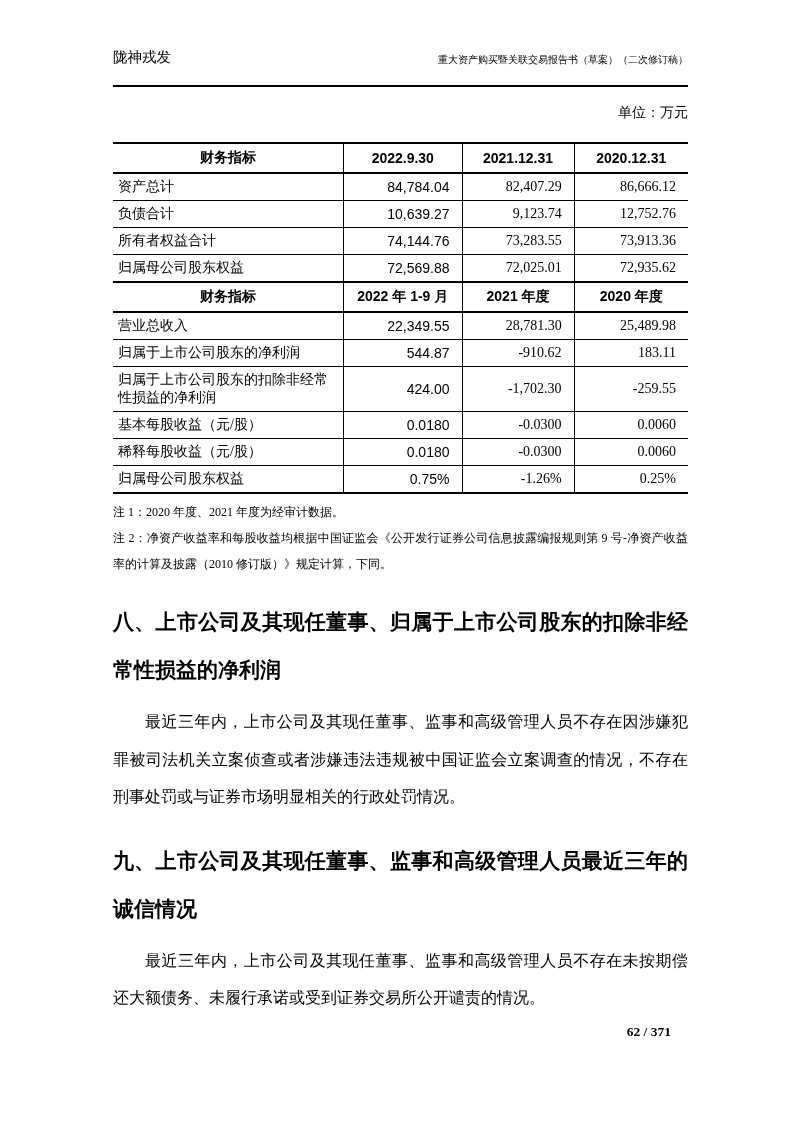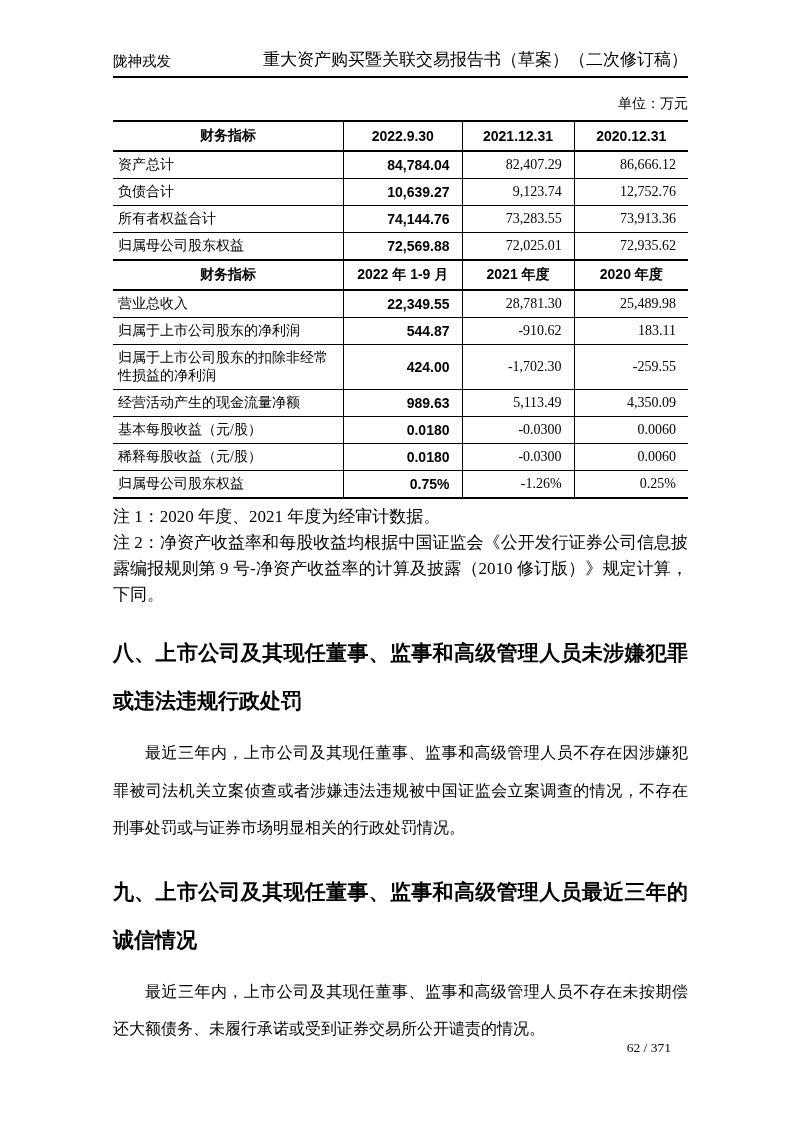--- a/index.html
+++ b/index.html
@@ -16,35 +16,35 @@
   }
   .content { padding: 0 105px 0 113px; }
 
   
   .doc-header {
     margin-top: 48px;
     display: flex;
     justify-content: space-between;
     align-items: flex-end;
     border-bottom: 2px solid #000;
-    padding-bottom: 5px;
+    padding-bottom: 18px;
   }
   .doc-header .left  { font-size: 14.5px; }
-  .doc-header .right { font-size: 17px; }
+  .doc-header .right { font-size: 10px; }
 
   .intro {
     margin-top: 29px;
     font-size: 15.5px;
     line-height: 22px;
     text-indent: 2em;
   }
 
   .unit-line {
     margin-top: 17px;
-    margin-bottom: 7px;
+    margin-bottom: 20px;
     text-align: right;
     font-size: 14px;
   }
 
   
   table.fin {
     width: 100%;
     border-collapse: collapse;
     border-top: 2px solid #000;
     border-bottom: 2px solid #000;
@@ -61,50 +61,50 @@
     font-family: "Liberation Sans", "DejaVu Sans", sans-serif;
     font-weight: 700;
     border-top: 2px solid #000;
     border-bottom: 2px solid #000;
     padding: 5px 4px;
   }
   table.fin td.label { text-align: left; padding-left: 5px; }
   table.fin td.num   { text-align: right; padding-right: 12px; white-space: nowrap; }
   table.fin td.num.bold {
     font-family: "Liberation Sans", "DejaVu Sans", sans-serif;
-    font-weight: 700;
+    font-weight: 400;
   }
   table.fin col.c1 { width: 40.1%; }
   table.fin col.c2 { width: 20.6%; }
   table.fin col.c3 { width: 19.5%; }
   table.fin col.c4 { width: 19.8%; }
 
-  .notes { margin-top: 5px; font-size: 17px; line-height: 26px; text-align: justify; }
+  .notes { margin-top: 5px; font-size: 12px; line-height: 26px; text-align: justify; }
 
   .sec-heading {
     margin-top: 21px;
     font-family: "Liberation Sans", "DejaVu Sans", sans-serif;
     font-weight: 700;
     font-size: 21px;
     line-height: 48px;
     text-align: justify;
   }
   .body-para {
     margin-top: 9px;
     font-size: 16px;
     line-height: 37.5px;
     text-indent: 2em;
     text-align: justify;
   }
 
   .page-number {
     position: absolute;
     right: 122px;
-    bottom: 66px;
-    font-weight: 400;
+    bottom: 82px;
+    font-weight: 700;
     font-size: 13.5px;
   }
 </style>
 </head>
 <body>
 
 <div class="page">
   <div class="content">
 
     <div class="doc-header">
@@ -171,26 +171,20 @@
         <td class="num">-910.62</td>
         <td class="num">183.11</td>
       </tr>
       <tr>
         <td class="label">归属于上市公司股东的扣除非经常性损益的净利润</td>
         <td class="num bold">424.00</td>
         <td class="num">-1,702.30</td>
         <td class="num">-259.55</td>
       </tr>
       <tr>
-        <td class="label">经营活动产生的现金流量净额</td>
-        <td class="num bold">989.63</td>
-        <td class="num">5,113.49</td>
-        <td class="num">4,350.09</td>
-      </tr>
-      <tr>
         <td class="label">基本每股收益（元/股）</td>
         <td class="num bold">0.0180</td>
         <td class="num">-0.0300</td>
         <td class="num">0.0060</td>
       </tr>
       <tr>
         <td class="label">稀释每股收益（元/股）</td>
         <td class="num bold">0.0180</td>
         <td class="num">-0.0300</td>
         <td class="num">0.0060</td>
@@ -202,21 +196,21 @@
         <td class="num">0.25%</td>
       </tr>
     </tbody>
       </table>
 
     <div class="notes">
       <div>注 1：2020 年度、2021 年度为经审计数据。</div>
       <div>注 2：净资产收益率和每股收益均根据中国证监会《公开发行证券公司信息披露编报规则第 9 号-净资产收益率的计算及披露（2010 修订版）》规定计算，下同。</div>
     </div>
 
-    <h2 class="sec-heading">八、上市公司及其现任董事、监事和高级管理人员未涉嫌犯罪或违法违规行政处罚</h2>
+    <h2 class="sec-heading">八、上市公司及其现任董事、归属于上市公司股东的扣除非经常性损益的净利润</h2>
     <p class="body-para">最近三年内，上市公司及其现任董事、监事和高级管理人员不存在因涉嫌犯罪被司法机关立案侦查或者涉嫌违法违规被中国证监会立案调查的情况，不存在刑事处罚或与证券市场明显相关的行政处罚情况。</p>
 
     <h2 class="sec-heading">九、上市公司及其现任董事、监事和高级管理人员最近三年的诚信情况</h2>
     <p class="body-para">最近三年内，上市公司及其现任董事、监事和高级管理人员不存在未按期偿还大额债务、未履行承诺或受到证券交易所公开谴责的情况。</p>
 
   </div>
 
   <div class="page-number">62 / 371</div>
 </div>
 

